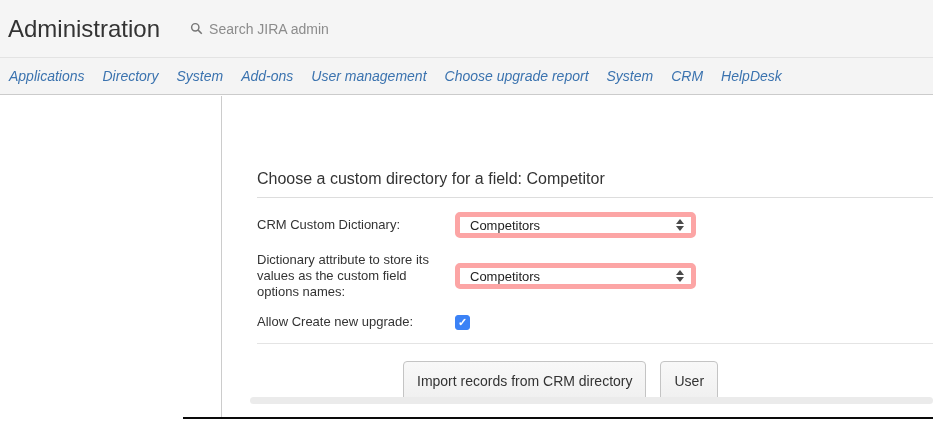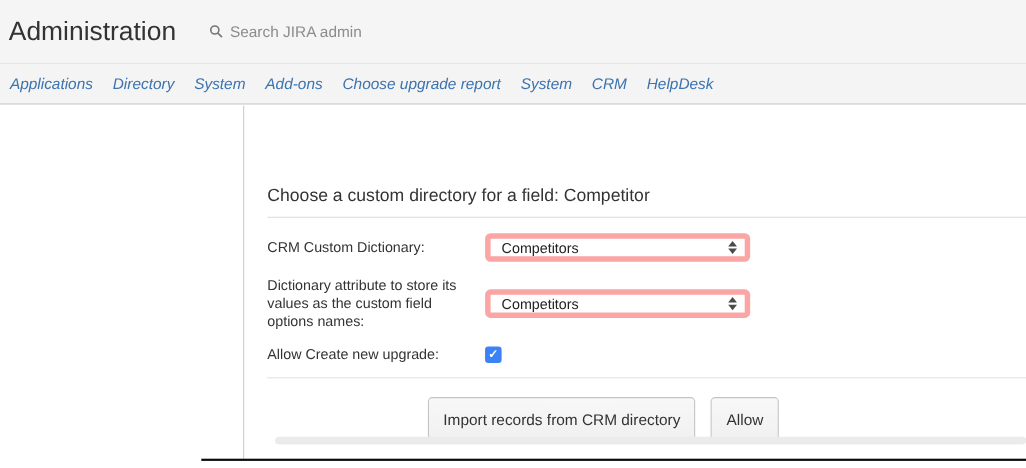--- a/index.html
+++ b/index.html
@@ -13,21 +13,21 @@
   .search-box svg { width:13px; height:13px; margin-right:6px; }
   .search-box input { border:none; background:transparent; outline:none; font-family:inherit; font-size:14px; color:#333; width:180px; }
   .search-box input::placeholder { color:#8c8c8c; opacity:1; }
 
   
   .nav { position:absolute; top:57px; left:0; right:0; height:38px; background:#f4f4f4; border-top:1px solid #e3e3e3; border-bottom:1px solid #cbcbcb; display:flex; align-items:center; padding-left:0;font-style:italic; }
   .nav a { color:#3b73af; font-size:14px; text-decoration:none; padding:0 9px; cursor:pointer; white-space:nowrap; }
 
   
   .sidebar { position:absolute; top:96px; left:0; width:222px; height:321px; background:#fff; border-right:1px solid #cccccc; }
-  .content { position:absolute; top:96px; left:223px; right:0; padding:74px 0 0 20px; background:#fff; }
+  .content { position:absolute; top:96px; left:223px; right:0; padding:74px 0 0 34px; background:#fff; }
 
   .section-heading { font-size:16px; font-weight:400; color:#333; padding-bottom:9px; border-bottom:1px solid #dddddd; }
 
   .form-row { display:flex; align-items:center; margin-top:14px; }
   .field-label { width:198px; flex-shrink:0; font-size:13px; line-height:16px; color:#333; padding-right:10px; }
 
   .select { width:241px; height:26px; background:#ffffff; border:5px solid #fca5a5; border-radius:5px; display:flex; align-items:center; justify-content:space-between; padding:0 7px 0 10px; font-size:13px; color:#222; cursor:default; }
   .stepper { display:flex; flex-direction:column; align-items:center; gap:2px; }
   .stepper .up { width:0; height:0; border-left:4px solid transparent; border-right:4px solid transparent; border-bottom:5px solid #4a4a4a; }
   .stepper .down { width:0; height:0; border-left:4px solid transparent; border-right:4px solid transparent; border-top:5px solid #4a4a4a; }
@@ -60,20 +60,21 @@
       </span>
       <input type="text" placeholder="Search JIRA admin" style="">
     </div>
   </div>
 
   <nav class="nav">
     <a href="#">Applications</a>
     <a href="#">Directory</a>
     <a href="#">System</a>
     <a href="#">Add-ons</a>
+    <a href="#">User management</a>
     <a href="#">Choose upgrade report</a>
     <a href="#">System</a>
     <a href="#">CRM</a>
     <a href="#">HelpDesk</a>
   </nav>
 
   <div class="sidebar"></div>
 
   <div class="content">
     <h2 class="section-heading">Choose a custom directory for a field: Competitor</h2>
@@ -102,21 +103,21 @@
 
     <div class="form-row">
       <div class="field-label">Allow Create new upgrade:</div>
       <div class="checkbox checked"></div>
     </div>
 
     <hr class="form-divider">
 
     <div class="buttons-row">
       <button class="btn">Import records from CRM directory</button>
-      <button class="btn">Allow</button>
+      <button class="btn">User</button>
     </div>
   </div>
 
   <div class="h-scrollbar"></div>
 
   <div class="bottom-line"></div>
 
 </div>
 
 </body></html>

